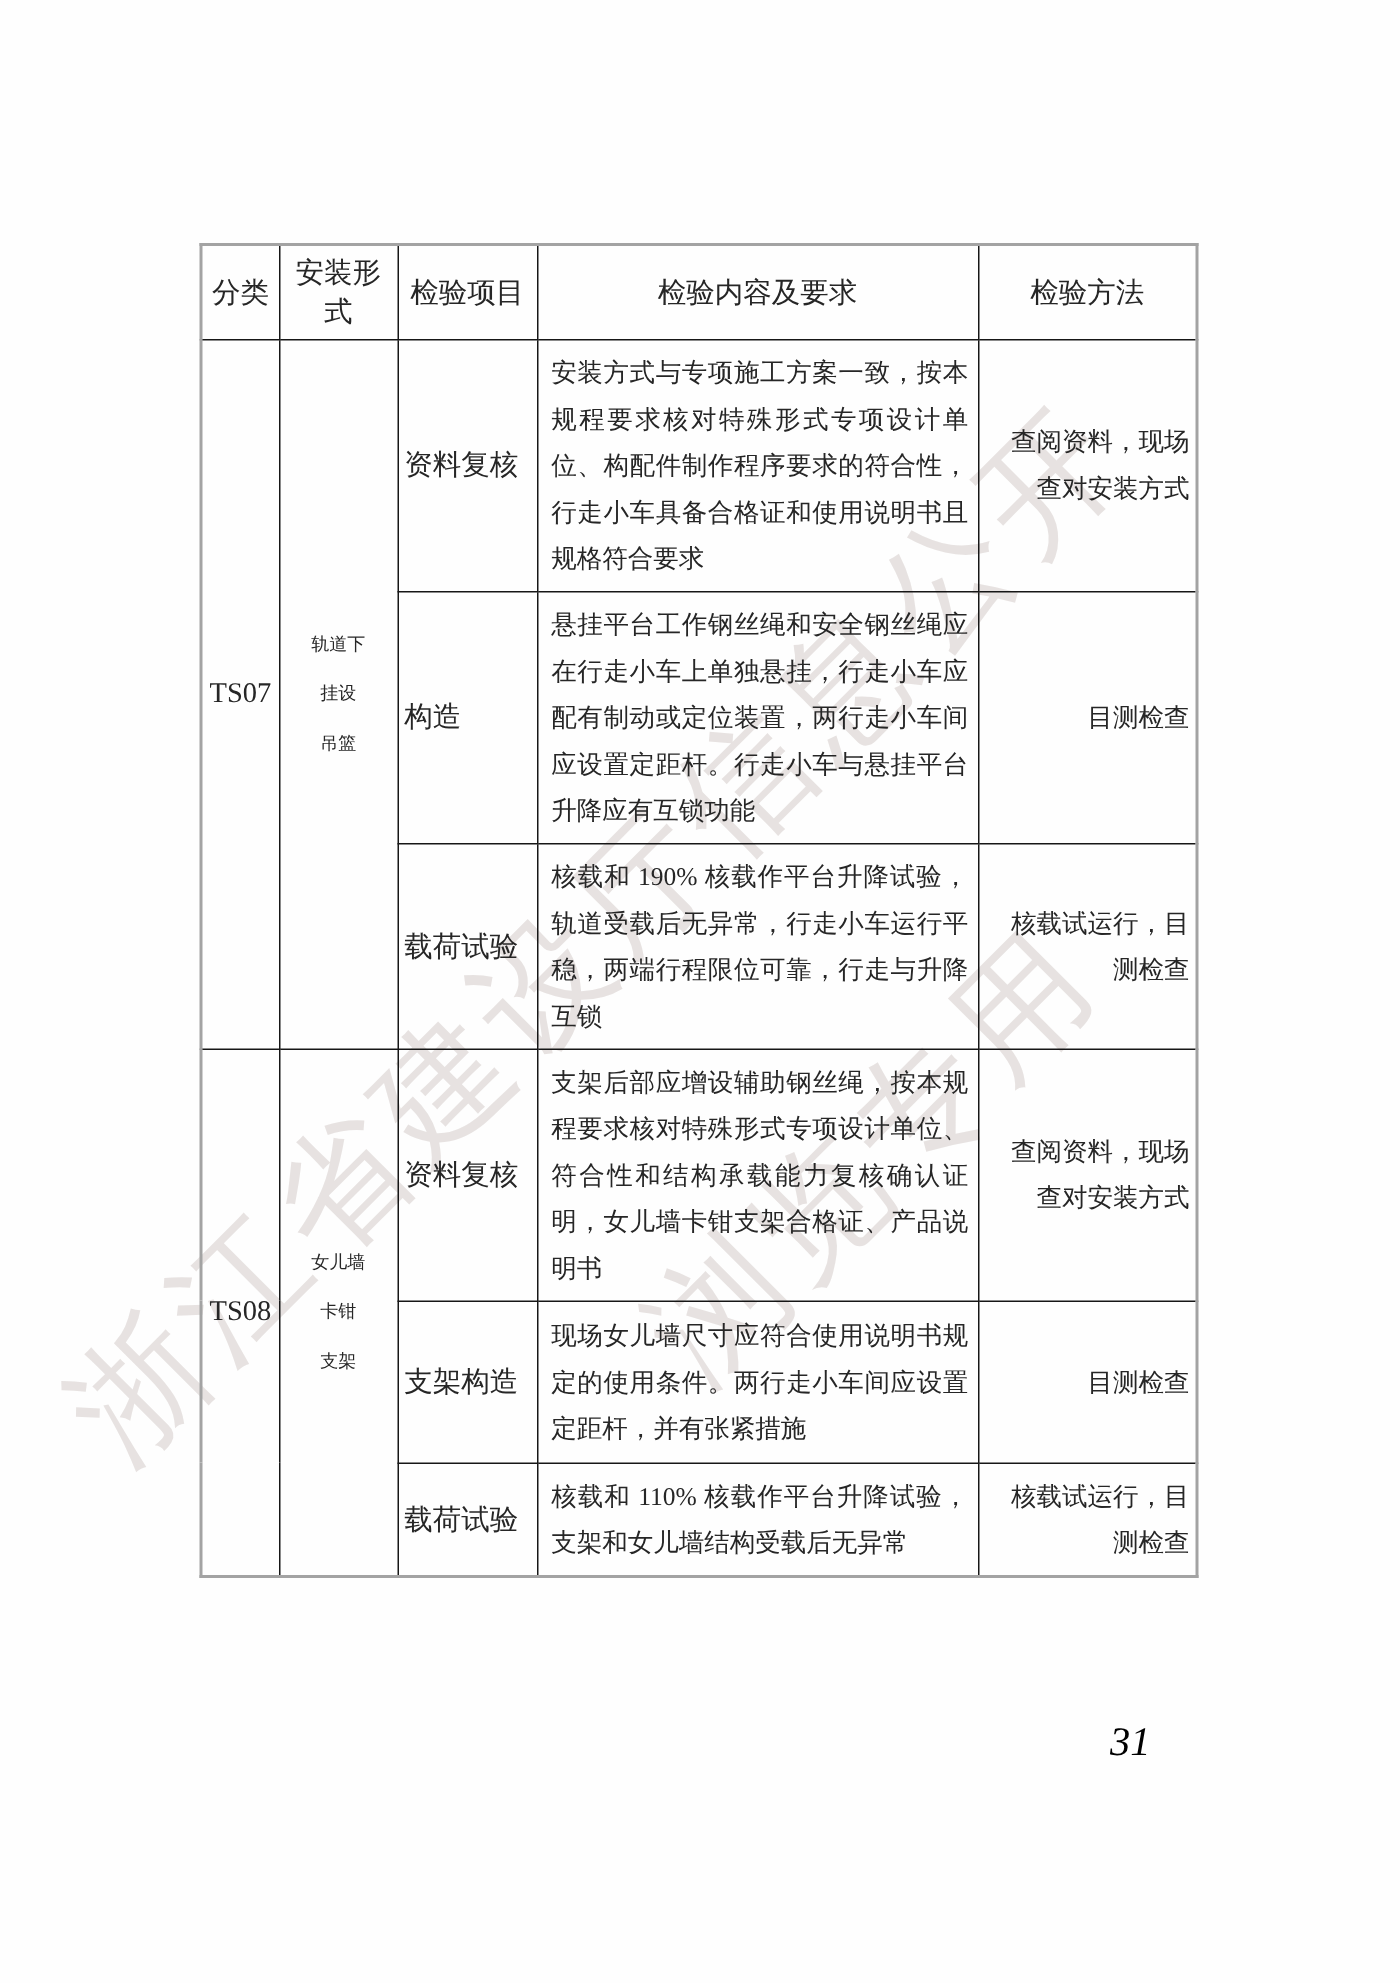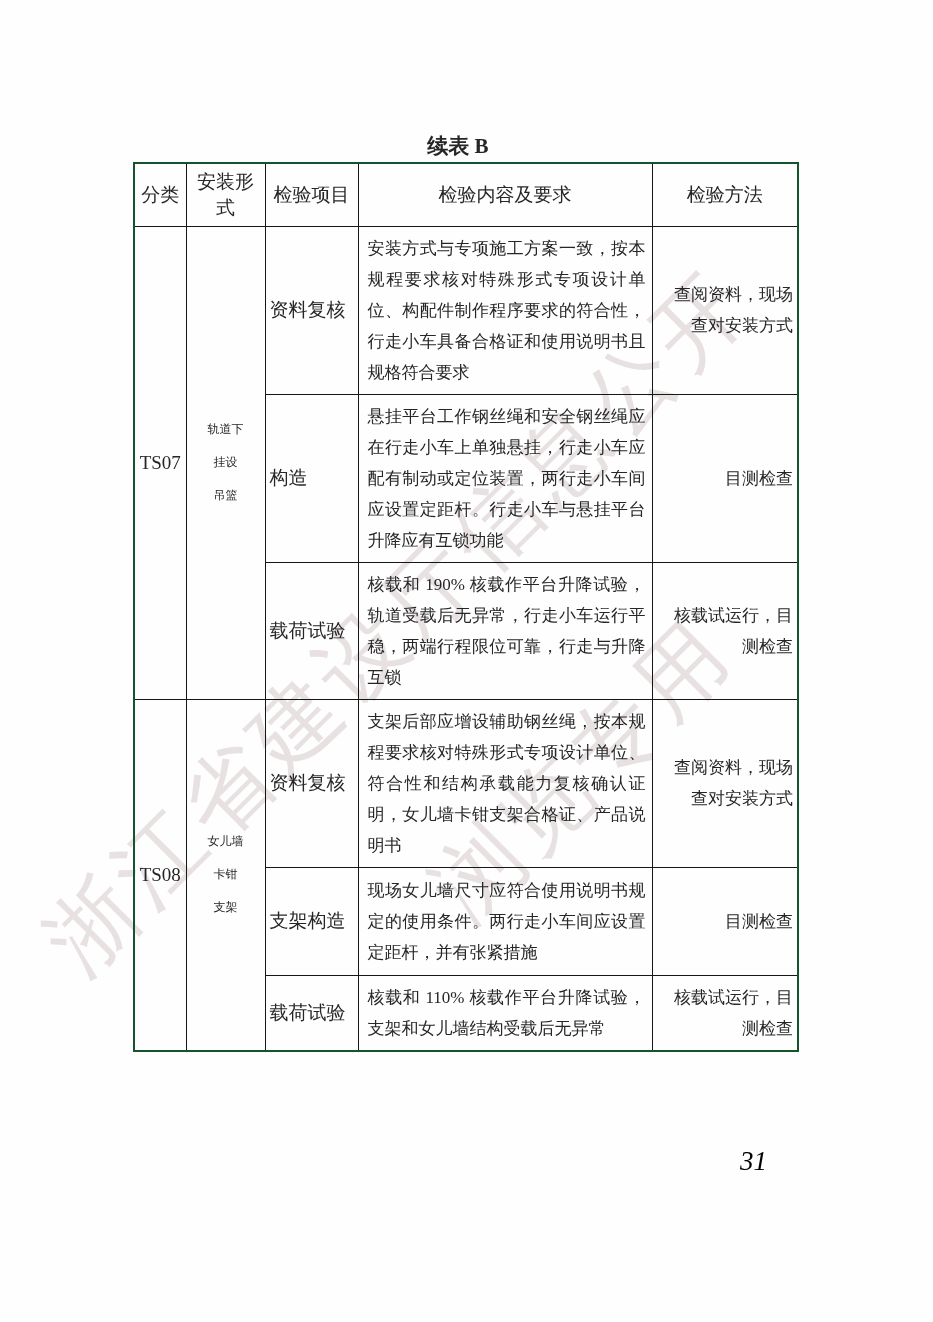--- a/index.html
+++ b/index.html
@@ -32,21 +32,21 @@
     font-weight:bold;
     font-size:21px;
     z-index:2;
   }
   table.spec-table{
     position:absolute;
     left:133px;top:162px;
     width:664px;
     border-collapse:collapse;
     table-layout:fixed;
-    border:2px solid #14532d;
+    border:2px solid #a3a3a3;
     z-index:1;
     background:transparent;
   }
   .spec-table th,.spec-table td{
     border:1px solid #161616;
     font-weight:normal;
     vertical-align:middle;
     background:transparent;
   }
   .spec-table th{
@@ -102,21 +102,20 @@
   }
 </style>
 </head>
 <body>
 
 <div class="page">
 
   <div class="watermark wm1" style="color: rgb(180, 165, 161);">浙江省建设厅信息公开</div>
   <div class="watermark wm2" style="color: rgb(180, 165, 161);">浏览专用</div>
 
-  <div class="table-title">续表 B</div>
 
   <table class="spec-table">
     <colgroup>
       <col style="width:52px">
       <col style="width:79px">
       <col style="width:93px">
       <col style="width:294px">
       <col style="width:146px">
     </colgroup>
     <tbody>

